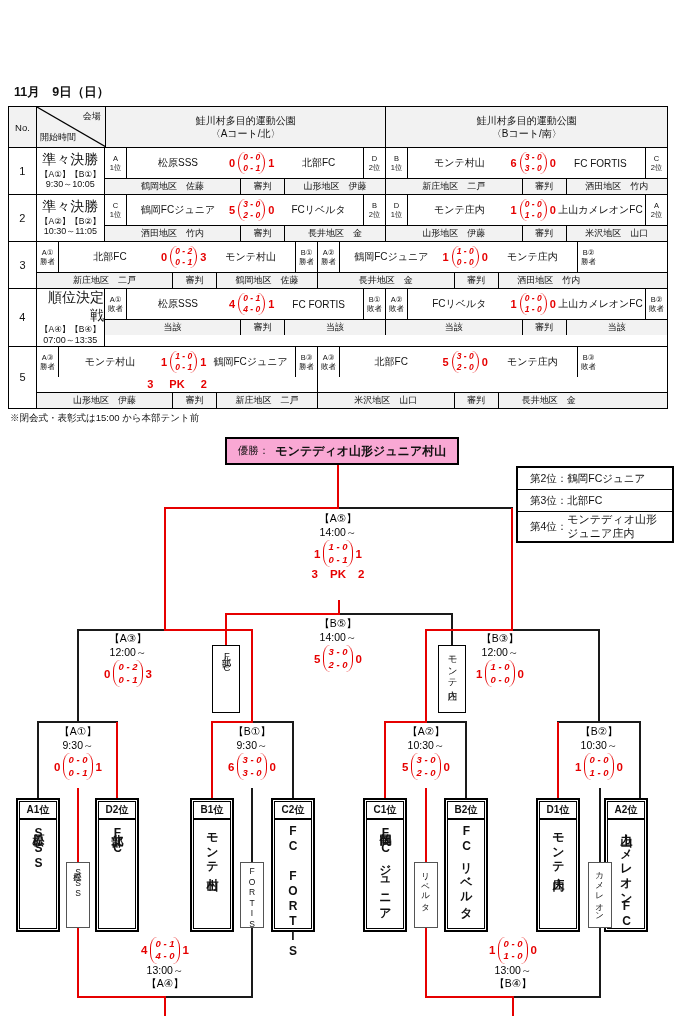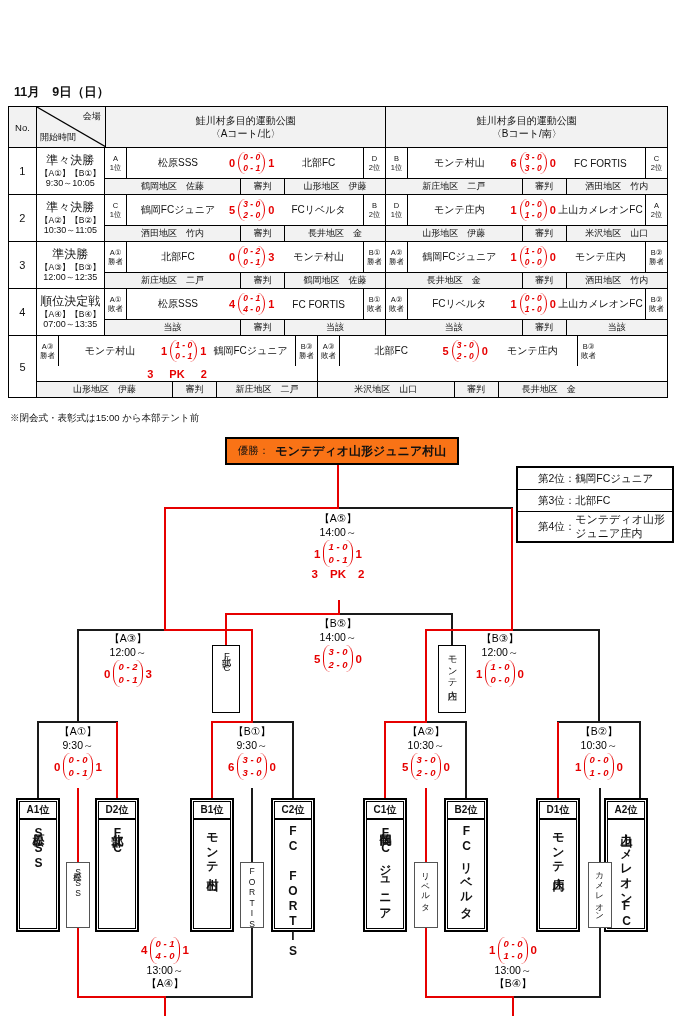--- a/index.html
+++ b/index.html
@@ -18,21 +18,21 @@
   .c-no{width:28px;border-right:1px solid #000;display:flex;align-items:center;justify-content:center;box-sizing:border-box;font-size:9.5px;}
   .c-round{width:69px;border-right:1px solid #000;position:relative;box-sizing:border-box;}
   .c-court{width:281px;border-right:1px solid #000;display:flex;flex-direction:column;align-items:center;justify-content:center;line-height:1.35;box-sizing:border-box;font-size:10px;}
   .c-court:last-child{border-right:none;}
   .hv-venue{position:absolute;top:3px;right:4px;font-size:9px;}
   .hv-time{position:absolute;bottom:3px;left:3px;font-size:9px;}
   .trow{display:flex;border-bottom:1.2px solid #000;}
   .trow:last-child{border-bottom:none;}
   .r-no{width:28px;border-right:1px solid #000;display:flex;align-items:center;justify-content:center;box-sizing:border-box;font-size:11px;}
   .r-round{width:69px;border-right:1px solid #000;display:flex;flex-direction:column;align-items:center;justify-content:center;line-height:1.25;box-sizing:border-box;}
-  .rd1{font-size:12px;} .rd2{font-size:8.5px;} .rd3{font-size:9px;}
+  .rd1{font-size:14px;text-align:right;} .rd2{font-size:8.5px;} .rd3{font-size:9px;}
   .r-body{flex:1;display:flex;flex-direction:column;}
   .r-main{display:flex;height:30px;}
   .sect{width:281px;display:flex;border-right:1px solid #000;box-sizing:border-box;align-items:stretch;}
   .sect:last-child{border-right:none;}
   .seed{width:22px;font-size:7.5px;line-height:1.2;display:flex;flex-direction:column;align-items:center;justify-content:center;text-align:center;box-sizing:border-box;}
   .seed.sl{border-right:1px solid #000;} .seed.sr{border-left:1px solid #000;}
   .tm{flex:1.15;display:flex;align-items:center;justify-content:center;font-size:10px;white-space:nowrap;overflow:hidden;}
   .tm.right{flex:1;}
   .sc{display:flex;align-items:center;justify-content:center;gap:3px;color:#e60000;font-weight:bold;font-size:11px;}
   .pair{border-left:1.5px solid #e60000;border-right:1.5px solid #e60000;border-radius:7px/11px;
@@ -41,25 +41,25 @@
   .r-ref{display:flex;height:15px;border-top:1px solid #000;background:#f2f2f2;font-size:9px;}
   .ref-sect{width:281px;display:flex;border-right:1px solid #000;box-sizing:border-box;}
   .ref-sect:last-child{border-right:none;}
   .rl{flex:1.35;display:flex;align-items:center;justify-content:center;white-space:nowrap;overflow:hidden;}
   .rc{width:45px;border-left:1px solid #000;border-right:1px solid #000;display:flex;align-items:center;justify-content:center;box-sizing:border-box;}
   .rr{flex:1;display:flex;align-items:center;justify-content:center;white-space:nowrap;overflow:hidden;}
   .r-pk{display:flex;height:15px;}
   .pk-sect{width:281px;display:flex;align-items:center;justify-content:center;gap:16px;color:#e60000;font-weight:bold;font-size:11px;border-right:1px solid #000;box-sizing:border-box;}
   .pk-empty{width:281px;}
   
-  .champ{left:225px;top:437px;width:230px;height:24px;border:2px solid #000;background:#f97316;
+  .champ{left:225px;top:437px;width:230px;height:24px;border:2px solid #000;background:#f9a8d4;
          display:flex;align-items:center;justify-content:center;gap:6px;z-index:5;}
   .champ .cl{font-size:10.5px;} .champ .cn{font-size:12px;font-weight:bold;white-space:nowrap;}
   .ranks{left:516px;top:466px;width:154px;border:2px solid #000;background:#fff;z-index:5;}
-  .rank-row{display:flex;align-items:center;border-bottom:1.5px solid #000;padding:1px 20px;min-height:19px;font-size:10.5px;white-space:nowrap;}
+  .rank-row{display:flex;align-items:center;border-bottom:1.5px solid #000;padding:1px 12px;min-height:19px;font-size:10.5px;white-space:nowrap;}
   .rank-row:last-child{border-bottom:none;min-height:27px;}
   .rank-val2{font-size:11px;line-height:1.2;}
   
   .ln{position:absolute;background:#1a1a1a;z-index:1;}
   .ln.red{background:#e60000;z-index:2;}
   .mb{position:absolute;text-align:center;z-index:3;}
   .mb-label,.mb-time{font-size:10.5px;line-height:1.3;color:#000;white-space:nowrap;}
   .mb-score{display:flex;justify-content:center;align-items:center;gap:3px;color:#e60000;font-weight:bold;font-size:11.5px;margin-top:1px;}
   .mb .pair{font-size:9.5px;padding:1px 4px;background:#fff;}
   .mb-pk{display:flex;justify-content:center;gap:12px;color:#e60000;font-weight:bold;font-size:11.5px;margin-top:1px;}
@@ -222,25 +222,20 @@
             <div class="ref-sect">
               <div class="rl">山形地区　伊藤</div>
               <div class="rc">審判</div>
               <div class="rr">米沢地区　山口</div>
             </div>
           </div>
         </div>
       </div>
       <div class="trow">
         <div class="r-no">3</div>
-        <div class="r-round">
-          <div class="rd1">準決勝</div>
-          <div class="rd2">【A③】【B③】</div>
-          <div class="rd3">12:00～12:35</div>
-        </div>
         <div class="r-body">
           <div class="r-main">
             <div class="sect">
               <div class="seed sl">
                 <span>A①</span>
                 <span>勝者</span>
               </div>
               <div class="tm">北部FC</div>
               <div class="sc">
                 <span>0</span>

